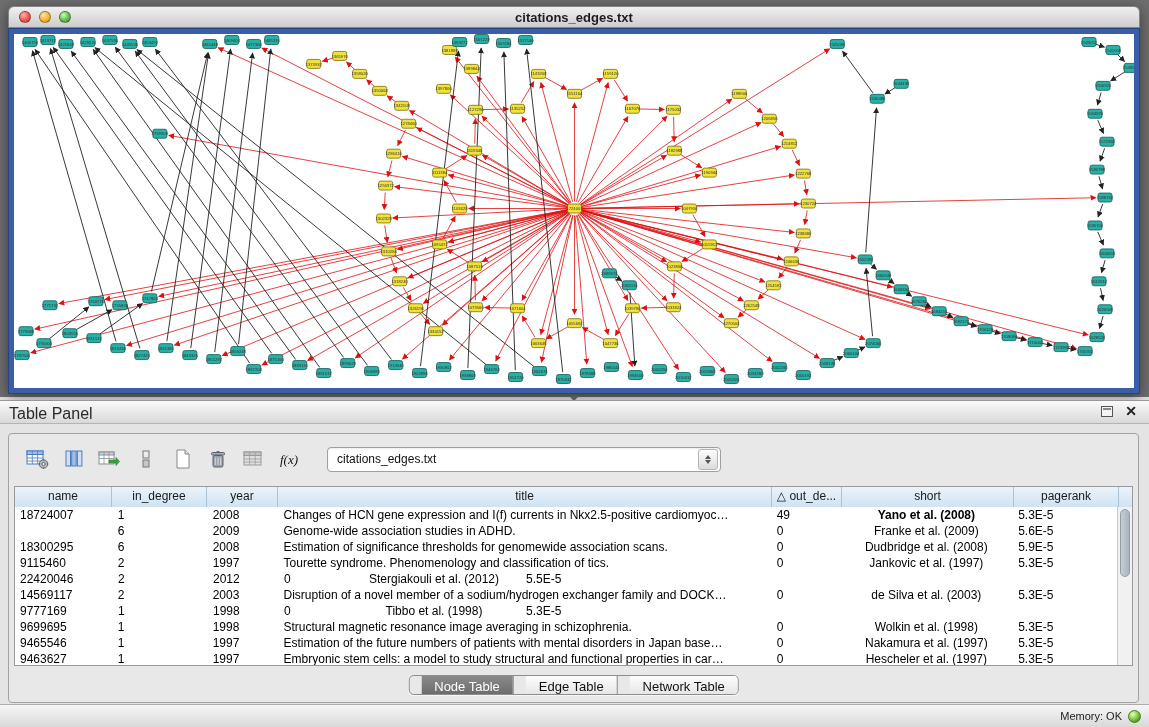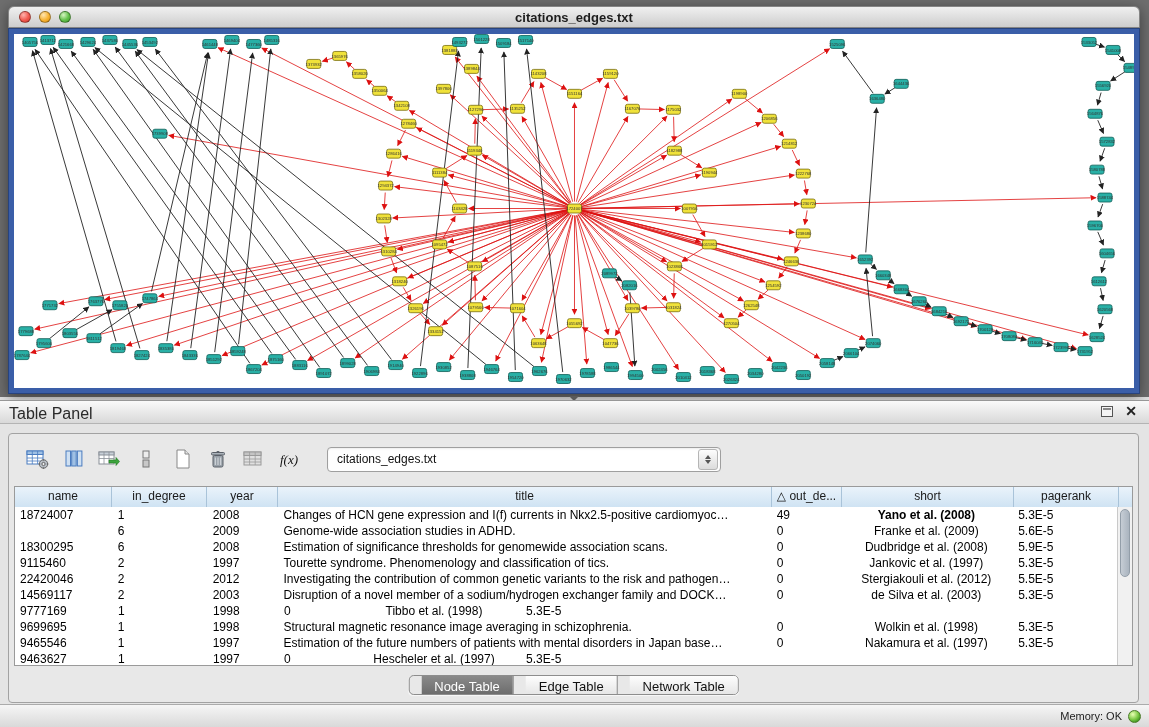--- a/index.html
+++ b/index.html
@@ -955,21 +955,20 @@
             <div class="tcell c2" style="width: 71px;">1997</div>
             <div class="tcell c3" style="width: 494px;">Tourette syndrome. Phenomenology and classification of tics.</div>
             <div class="tcell c4" style="width: 70px;">0</div>
             <div class="tcell c5" style="width: 172px;">Jankovic et al. (1997)</div>
             <div class="tcell c6" style="width: 105px;">5.3E-5</div>
           </div>
           <div class="trow">
             <div class="tcell c0" style="width: 97px;">22420046</div>
             <div class="tcell c1" style="width: 95px;">2</div>
             <div class="tcell c2" style="width: 71px;">2012</div>
-            <div class="tcell c3" style="width: 494px;">Investigating the contribution of common genetic variants to the risk and pathogen…</div>
             <div class="tcell c4" style="width: 70px;">0</div>
             <div class="tcell c5" style="width: 172px;">Stergiakouli et al. (2012)</div>
             <div class="tcell c6" style="width: 105px;">5.5E-5</div>
           </div>
           <div class="trow">
             <div class="tcell c0" style="width: 97px;">14569117</div>
             <div class="tcell c1" style="width: 95px;">2</div>
             <div class="tcell c2" style="width: 71px;">2003</div>
             <div class="tcell c3" style="width: 494px;">Disruption of a novel member of a sodium/hydrogen exchanger family and DOCK…</div>
             <div class="tcell c4" style="width: 70px;">0</div>
@@ -999,20 +998,21 @@
             <div class="tcell c2" style="width: 71px;">1997</div>
             <div class="tcell c3" style="width: 494px;">Estimation of the future numbers of patients with mental disorders in Japan base…</div>
             <div class="tcell c4" style="width: 70px;">0</div>
             <div class="tcell c5" style="width: 172px;">Nakamura et al. (1997)</div>
             <div class="tcell c6" style="width: 105px;">5.3E-5</div>
           </div>
           <div class="trow">
             <div class="tcell c0" style="width: 97px;">9463627</div>
             <div class="tcell c1" style="width: 95px;">1</div>
             <div class="tcell c2" style="width: 71px;">1997</div>
+            <div class="tcell c3" style="width: 494px;">Embryonic stem cells: a model to study structural and functional properties in car…</div>
             <div class="tcell c4" style="width: 70px;">0</div>
             <div class="tcell c5" style="width: 172px;">Hescheler et al. (1997)</div>
             <div class="tcell c6" style="width: 105px;">5.3E-5</div>
           </div>
         </div>
       <div class="vscroll">
         <div class="vthumb"></div>
       </div>
     </div>
 

